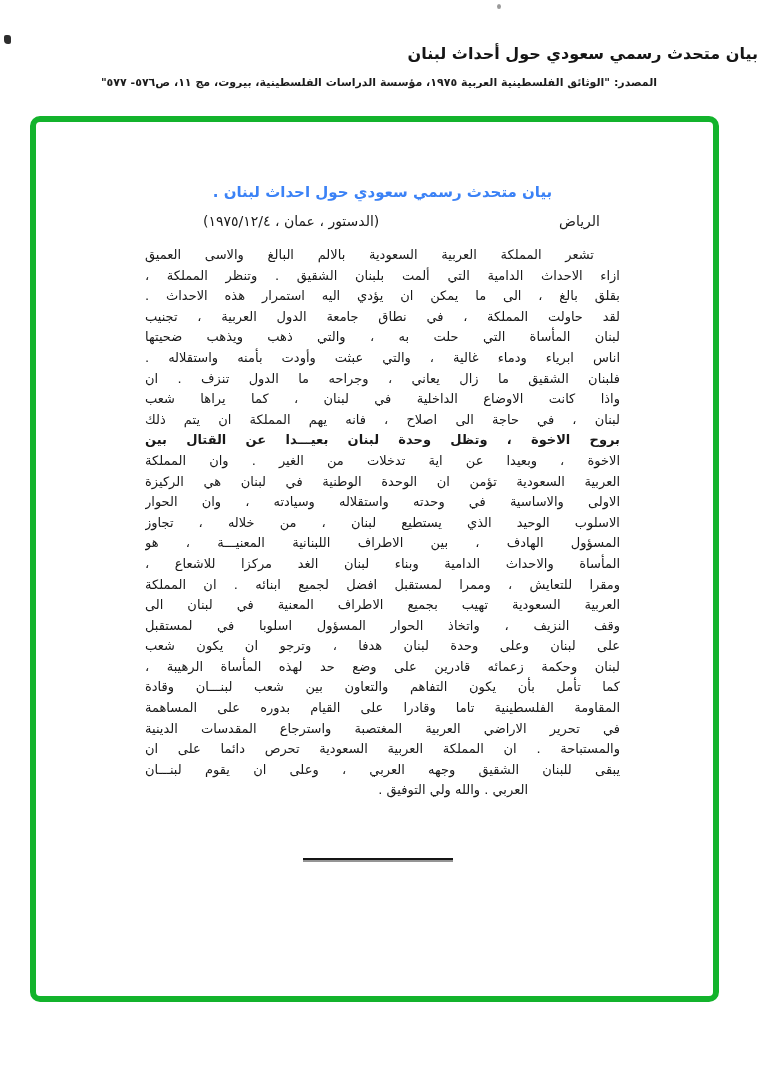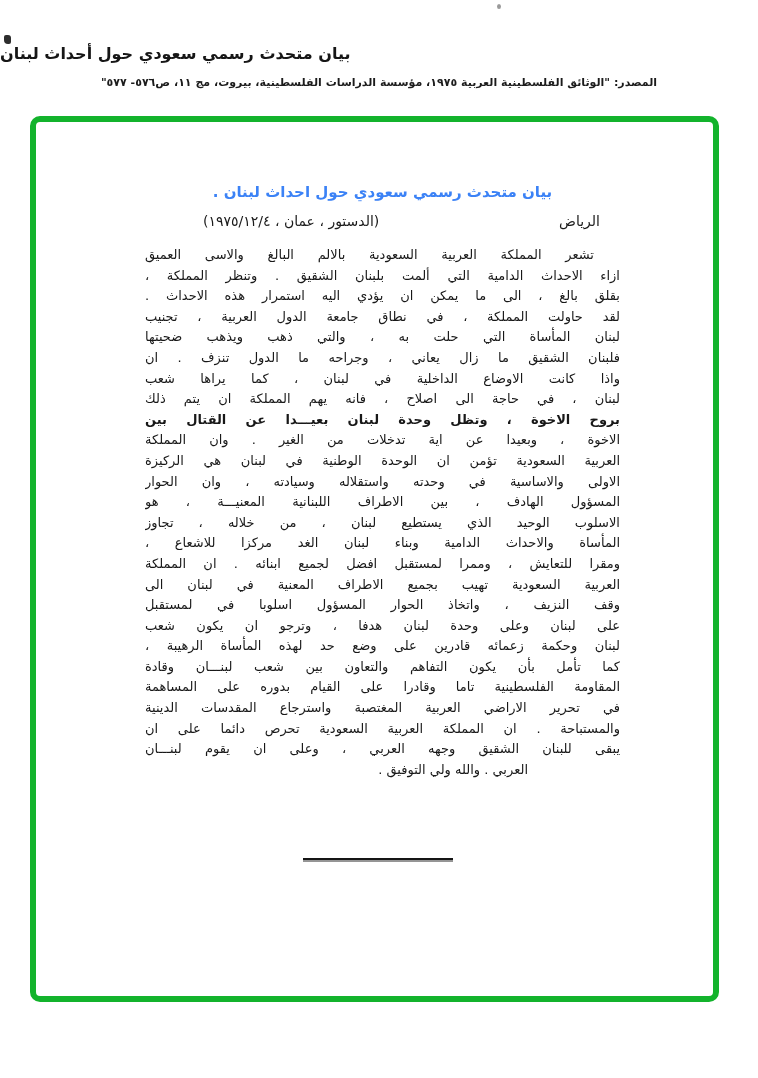--- a/index.html
+++ b/index.html
@@ -9,21 +9,21 @@
     width: 758px;
     height: 1078px;
     background: #ffffff;
     font-family: "DejaVu Sans", sans-serif;
     color: #161616;
     overflow: hidden;
   }
   .header-title {
     position: absolute;
     top: 44px; left: 0; right: 0;
-    text-align: left;
+    text-align: right;
     font-weight: bold;
     font-size: 16px;
     direction: rtl;
     letter-spacing: 0.2px;
   }
   .header-source {
     position: absolute;
     top: 76px; left: 0; right: 0;
     text-align: center;
     font-weight: bold;
@@ -122,29 +122,30 @@
     <span>الرياض</span>
     <span>(الدستور ، عمان ، ١٩٧٥/١٢/٤)</span>
   </div>
 
   <div class="doc-body">
       <div class="doc-line first">تشعر المملكة العربية السعودية بالالم البالغ والاسى العميق</div>
       <div class="doc-line">ازاء الاحداث الدامية التي ألمت بلبنان الشقيق . وتنظر المملكة ،</div>
       <div class="doc-line">بقلق بالغ ، الى ما يمكن ان يؤدي اليه استمرار هذه الاحداث .</div>
       <div class="doc-line">لقد حاولت المملكة ، في نطاق جامعة الدول العربية ، تجنيب</div>
       <div class="doc-line">لبنان المأساة التي حلت به ، والتي ذهب ويذهب ضحيتها</div>
+      <div class="doc-line">اناس ابرياء ودماء غالية ، والتي عبثت وأودت بأمنه واستقلاله .</div>
       <div class="doc-line">فلبنان الشقيق ما زال يعاني ، وجراحه ما الدول تنزف . ان</div>
       <div class="doc-line">واذا كانت الاوضاع الداخلية في لبنان ، كما يراها شعب</div>
       <div class="doc-line">لبنان ، في حاجة الى اصلاح ، فانه يهم المملكة ان يتم ذلك</div>
       <div class="doc-line bold">بروح الاخوة ، وتظل وحدة لبنان بعيـــدا عن القتال بين</div>
       <div class="doc-line">الاخوة ، وبعيدا عن اية تدخلات من الغير . وان المملكة</div>
       <div class="doc-line">العربية السعودية تؤمن ان الوحدة الوطنية في لبنان هي الركيزة</div>
       <div class="doc-line">الاولى والاساسية في وحدته واستقلاله وسيادته ، وان الحوار</div>
+      <div class="doc-line">الاسلوب الوحيد الذي يستطيع لبنان ، من خلاله ، تجاوز</div>
       <div class="doc-line">المسؤول الهادف ، بين الاطراف اللبنانية المعنيـــة ، هو</div>
-      <div class="doc-line">الاسلوب الوحيد الذي يستطيع لبنان ، من خلاله ، تجاوز</div>
       <div class="doc-line">المأساة والاحداث الدامية وبناء لبنان الغد مركزا للاشعاع ،</div>
       <div class="doc-line">ومقرا للتعايش ، وممرا لمستقبل افضل لجميع ابنائه . ان المملكة</div>
       <div class="doc-line">العربية السعودية تهيب بجميع الاطراف المعنية في لبنان الى</div>
       <div class="doc-line">وقف النزيف ، واتخاذ الحوار المسؤول اسلوبا في لمستقبل</div>
       <div class="doc-line">على لبنان وعلى وحدة لبنان هدفا ، وترجو ان يكون شعب</div>
       <div class="doc-line">لبنان وحكمة زعمائه قادرين على وضع حد لهذه المأساة الرهيبة ،</div>
       <div class="doc-line">كما تأمل بأن يكون التفاهم والتعاون بين شعب لبنـــان وقادة</div>
       <div class="doc-line">المقاومة الفلسطينية تاما وقادرا على القيام بدوره على المساهمة</div>
       <div class="doc-line">في تحرير الاراضي العربية المغتصبة واسترجاع المقدسات الدينية</div>
       <div class="doc-line">والمستباحة . ان المملكة العربية السعودية تحرص دائما على ان</div>

